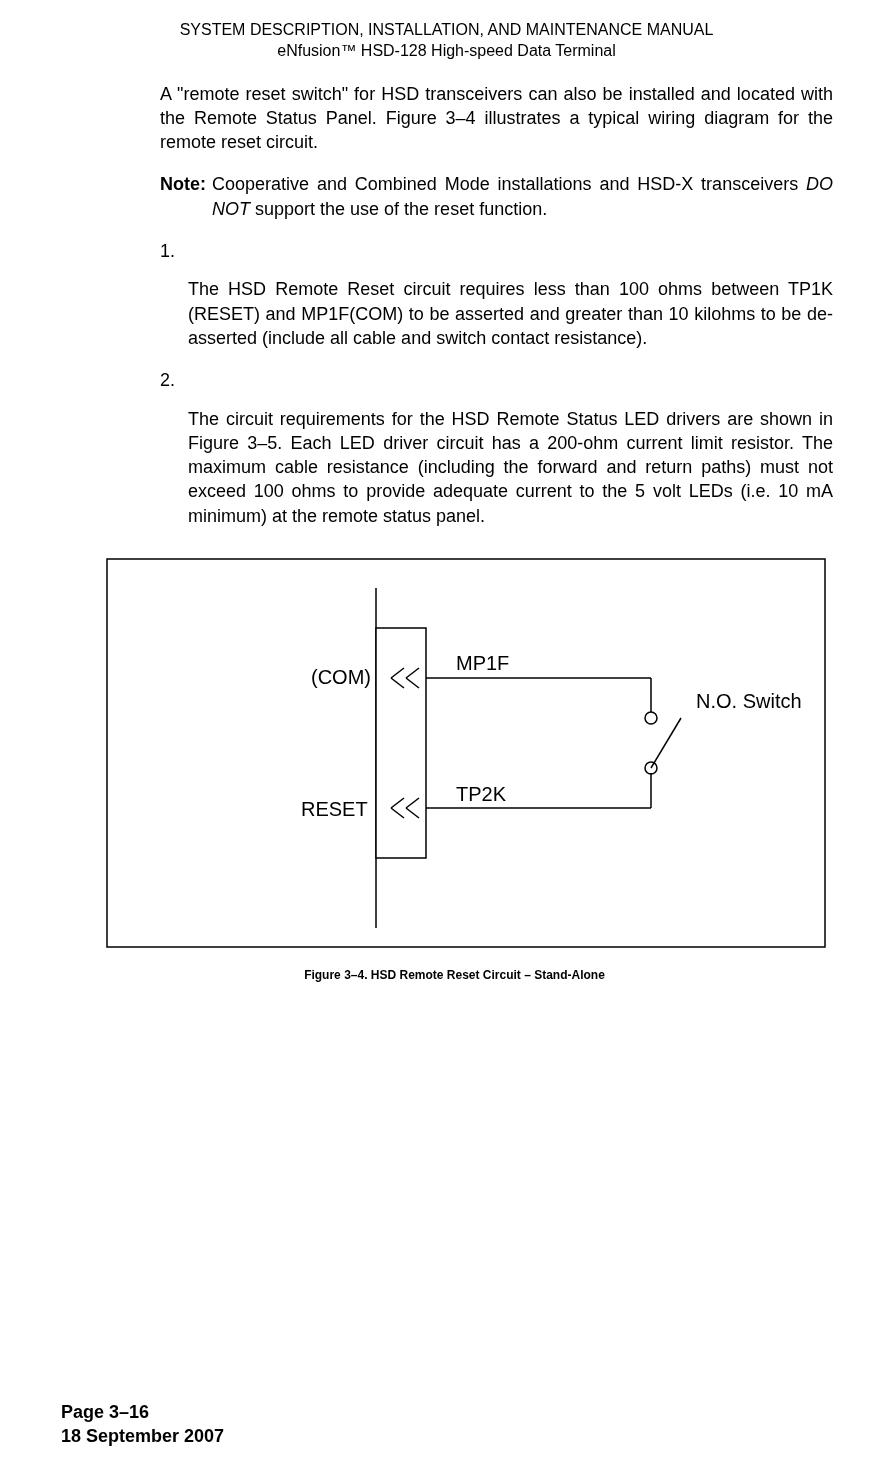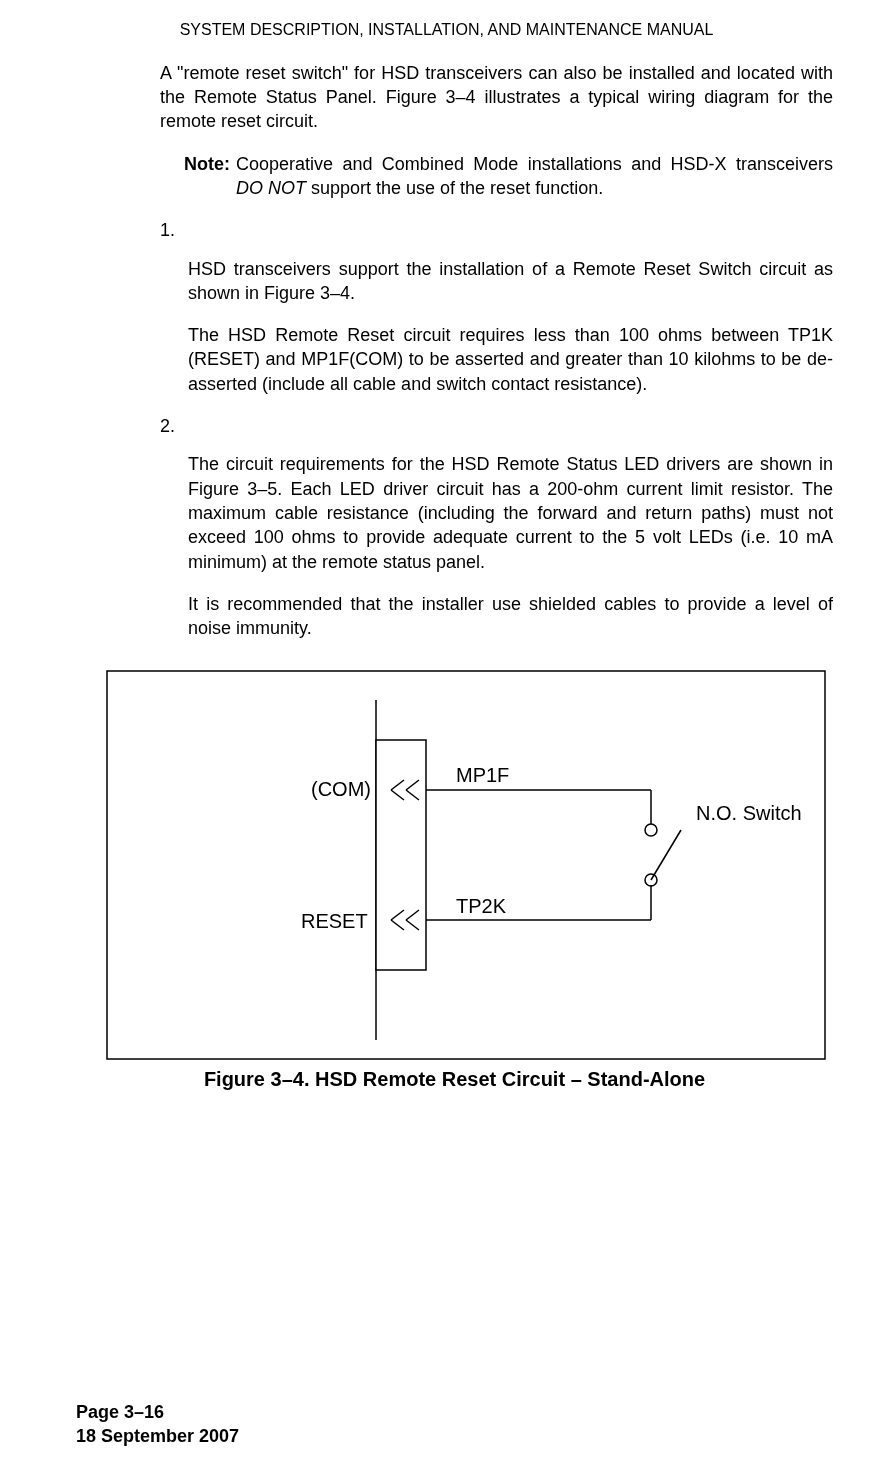--- a/index.html
+++ b/index.html
@@ -30,21 +30,20 @@
       text-align: justify;
     }
     .note-row {
       display: flex;
       margin-bottom: 18px;
     }
     .note-label {
       font-weight: bold;
       margin-right: 6px;
       flex-shrink: 0;
-      margin-left: 24px;
     }
     .note-text { text-align: justify; }
     .note-text .italic { font-style: italic; }
     .numbered {
       display: flex;
       margin-bottom: 14px;
     }
     .numbered .num {
       width: 28px;
       flex-shrink: 0;
@@ -57,64 +56,63 @@
       padding-left: 16px;
     }
     .figure-svg {
       width: 720px;
       height: 390px;
       display: block;
     }
     .figure-caption {
       text-align: center;
       font-weight: bold;
-      font-size: 20px;
-      margin-top: 8px;
+      font-size: 12px;
+      margin-top: 20px;
     }
     .footer {
       position: absolute;
       bottom: 30px;
-      left: 76px;
+      left: 61px;
       font-weight: bold;
       font-size: 18px;
       line-height: 1.3;
     }
   </style>
 </head>
 <body>
 
 <div class="header">
   <div>SYSTEM DESCRIPTION, INSTALLATION, AND MAINTENANCE MANUAL</div>
+  <div>eNfusion™ HSD-128 High-speed Data Terminal</div>
 </div>
 
 <div class="content">
 
   <p class="para">A "remote reset switch" for HSD transceivers can also be installed and located with the Remote Status Panel. Figure 3–4 illustrates a typical wiring diagram for the remote reset circuit.</p>
 
   <div class="note-row">
     <span class="note-label">Note:</span>
     <span class="note-text">
       <span>Cooperative and Combined Mode installations and HSD-X transceivers </span><span class="italic">DO NOT</span><span> support the use of the reset function.</span>
     </span>
   </div>
 
   <div class="numbered">
     <span class="num">1.</span>
   </div>
   <div class="indent-block">
-    <p class="para">HSD transceivers support the installation of a Remote Reset Switch circuit as shown in Figure 3–4.</p>
     <p class="para">The HSD Remote Reset circuit requires less than 100 ohms between TP1K (RESET) and MP1F(COM) to be asserted and greater than 10 kilohms to be de-asserted (include all cable and switch contact resistance).</p>
   </div>
 
   <div class="numbered">
     <span class="num">2.</span>
   </div>
   <div class="indent-block">
     <p class="para">The circuit requirements for the HSD Remote Status LED drivers are shown in Figure 3–5. Each LED driver circuit has a 200-ohm current limit resistor. The maximum cable resistance (including the forward and return paths) must not exceed 100 ohms to provide adequate current to the 5 volt LEDs (i.e. 10 mA minimum) at the remote status panel.</p>
-    <p class="para">It is recommended that the installer use shielded cables to provide a level of noise immunity.</p>
   </div>
 
 </div>
 
 <div class="figure-wrap">
   <svg class="figure-svg" viewBox="0 0 720 390">
 
     <rect x="1" y="1" width="718" height="388" fill="none" stroke="#000" stroke-width="1.5"></rect>
 
     <line x1="270" y1="30" x2="270" y2="370" stroke="#000" stroke-width="1.5"></line>

